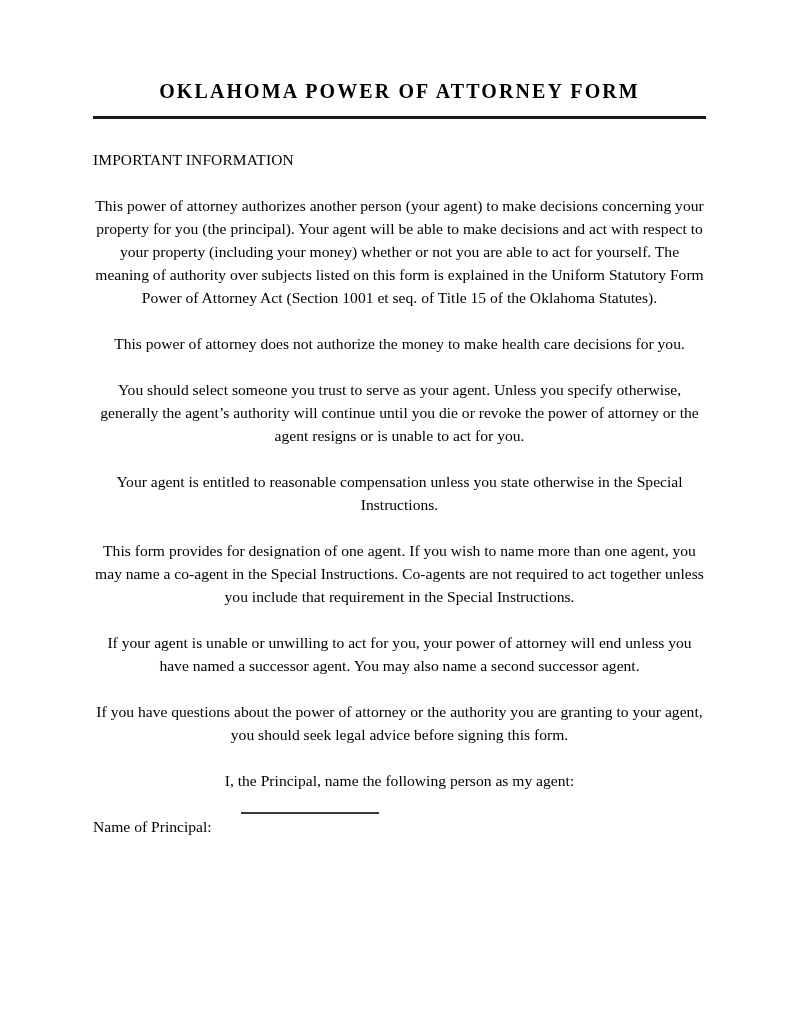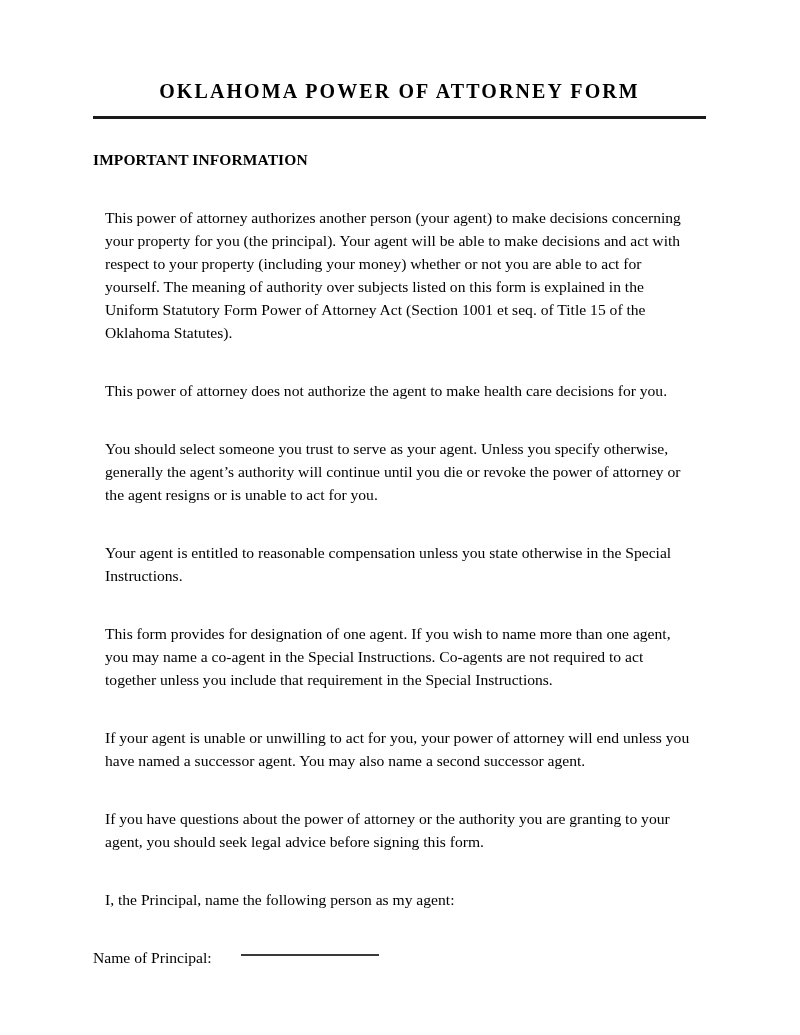--- a/index.html
+++ b/index.html
@@ -42,43 +42,43 @@
     margin-top: 13px;
     width: 613px;
     height: 3px;
     background: #1a1a1a;
     border: 0;
   }
   .section-heading {
     margin: 0;
     padding-top: 21px;
     font-size: 15.5px;
-    font-weight: bold;
+    font-weight: normal;
     line-height: 23px;
     letter-spacing: 0.1px;
   }
   .para {
-    margin: 12px;
+    margin: 0;
     padding-top: 23px;
     font-size: 15.6px;
     line-height: 23px;
-    text-align: left;
+    text-align: center;
   }
   .heading-block {
     padding-top: 22px;
   }
   .heading-block .section-heading {
     padding-top: 0;
   }
   .fields {
     padding-top: 23px;
   }
   .field-row {
     display: flex;
-    align-items: center;
+    align-items: flex-start;
     font-size: 15.6px;
     line-height: 24px;
     white-space: nowrap;
     gap: 20px;
   }
   .field-label {
     display: inline-block;
   }
   .field-line {
     display: inline-block;
@@ -98,21 +98,21 @@
   <div class="content">
 
     <h1 class="doc-title">OKLAHOMA POWER OF ATTORNEY FORM</h1>
 
     <hr class="title-rule">
 
     <h2 class="section-heading">IMPORTANT INFORMATION</h2>
 
     <p class="para">This power of attorney authorizes another person (your agent) to make decisions concerning your property for you (the principal). Your agent will be able to make decisions and act with respect to your property (including your money) whether or not you are able to act for yourself. The meaning of authority over subjects listed on this form is explained in the Uniform Statutory Form Power of Attorney Act (Section 1001 et seq. of Title 15 of the Oklahoma Statutes).</p>
 
-    <p class="para">This power of attorney does not authorize the agent to make health care decisions for you.</p>
+    <p class="para">This power of attorney does not authorize the money to make health care decisions for you.</p>
 
     <p class="para">You should select someone you trust to serve as your agent. Unless you specify otherwise, generally the agent’s authority will continue until you die or revoke the power of attorney or the agent resigns or is unable to act for you.</p>
 
     <p class="para">Your agent is entitled to reasonable compensation unless you state otherwise in the Special Instructions.</p>
 
     <p class="para">This form provides for designation of one agent. If you wish to name more than one agent, you may name a co-agent in the Special Instructions. Co-agents are not required to act together unless you include that requirement in the Special Instructions.</p>
 
     <p class="para">If your agent is unable or unwilling to act for you, your power of attorney will end unless you have named a successor agent. You may also name a second successor agent.</p>
 
 

